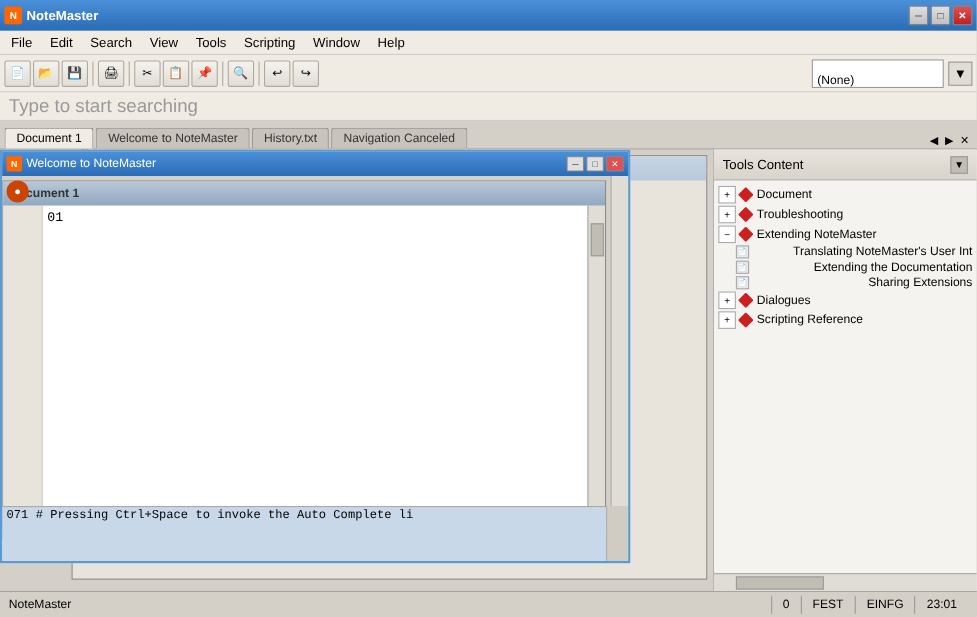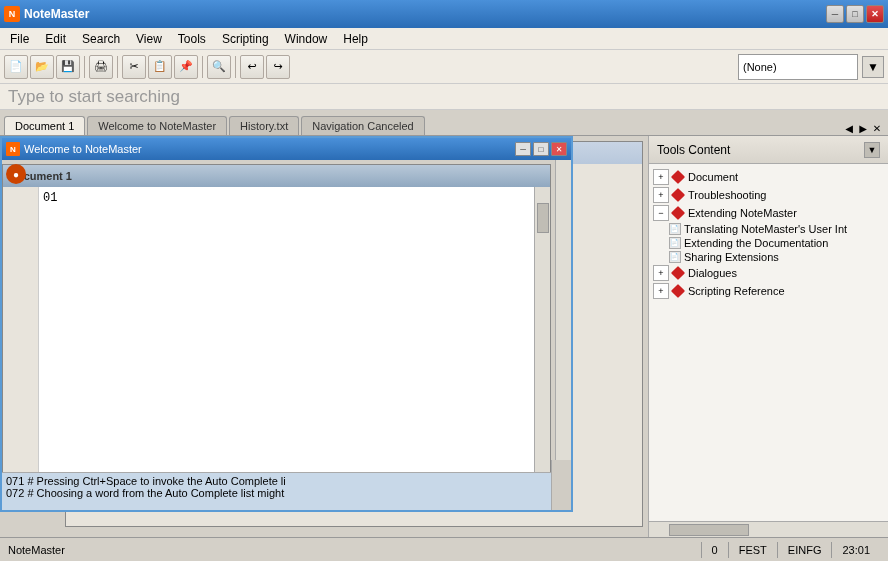--- a/index.html
+++ b/index.html
@@ -76,21 +76,21 @@
       cursor: pointer;
       font-size: 11px;
     }
     .toolbar-separator { width: 1px; height: 22px; background: #b0a8a0; margin: 0 2px; }
     .toolbar-right { margin-left: auto; display: flex; align-items: center; gap: 4px; }
     .dropdown-box {
       height: 16px;
       width: 120px;
       background: white;
       border: 1px solid #999;
-      display: flex; align-items: center;
+      display: flex; align-items: flex-start;
       padding: 12px 4px;
       font-size: 11px;
     }
     .dropdown-arrow {
       width: 22px; height: 22px;
       background: #e0ddd5;
       border: 1px solid #999;
       display: flex; align-items: center; justify-content: center;
       cursor: pointer;
     }
@@ -258,20 +258,21 @@
     }
     .red-diamond {
       width: 10px; height: 10px;
       background: #cc2020;
       transform: rotate(45deg);
       border-radius: 1px;
     }
     .tree-label { font-size: 11px; }
     .tree-child {
       padding-left: 20px;
+      justify-content: space-between;
     }
     .page-icon {
       width: 12px; height: 12px;
       background: #e8e8e8;
       border: 1px solid #aaa;
       display: flex; align-items: center; justify-content: center;
       font-size: 7px;
       flex-shrink: 0;
       margin-right: 3px;
     }
@@ -446,23 +447,22 @@
                 <div style="width:12px; height:30px; background:#c0bdb5; border:1px solid #999; margin:2px auto; margin-top:16px;"></div>
               </div>
             </div>
 
             <div style="height:16px; background:#e0ddd5; border-top:1px solid #aaa; display:flex; align-items:center;">
               <div style="width:6px; height:12px; background:#c0bdb5; border:1px solid #999; margin-left:16px;"></div>
               <div style="flex:1; height:12px; background:#d4d4d4; margin:2px 16px 2px 4px;"></div>
             </div>
           </div>
 
-          <div style="position:absolute; bottom:0; left:0; right:20px; height:38px; background:#c8d8e8; border-top:1px solid #aaa; font-family:Liberation Sans, sans-serif; font-size:11px; padding:2px 4px; z-index:4; overflow:hidden;">
+          <div style="position:absolute; bottom:0; left:0; right:20px; height:50px; background:#c8d8e8; border-top:1px solid #aaa; font-family:Liberation Mono, monospace; font-size:11px; padding:2px 4px; z-index:4; overflow:hidden;">
             <div>071 # Pressing Ctrl+Space to invoke the Auto Complete li</div>
-            <div>072 # Choosing a word from the Auto Complete list might</div>
           </div>
 
           <div style="position:absolute; bottom:0; right:0; width:20px; bottom:0; height:50px; background:#d0ccc4; border-left:1px solid #aaa;"></div>
 
           <div style="position:absolute; top:0; right:0; width:16px; bottom:50px; background:#e0ddd5; border-left:1px solid #aaa;"></div>
 
           <div style="position:absolute; bottom:20px; left:0; right:20px; height:16px; background:#e0ddd5; border-top:1px solid #aaa; display:flex; align-items:center;">
             <div style="height:12px; width:40px; background:#c0bdb5; border:1px solid #999; margin-left:20px;"></div>
           </div>
         </div>

